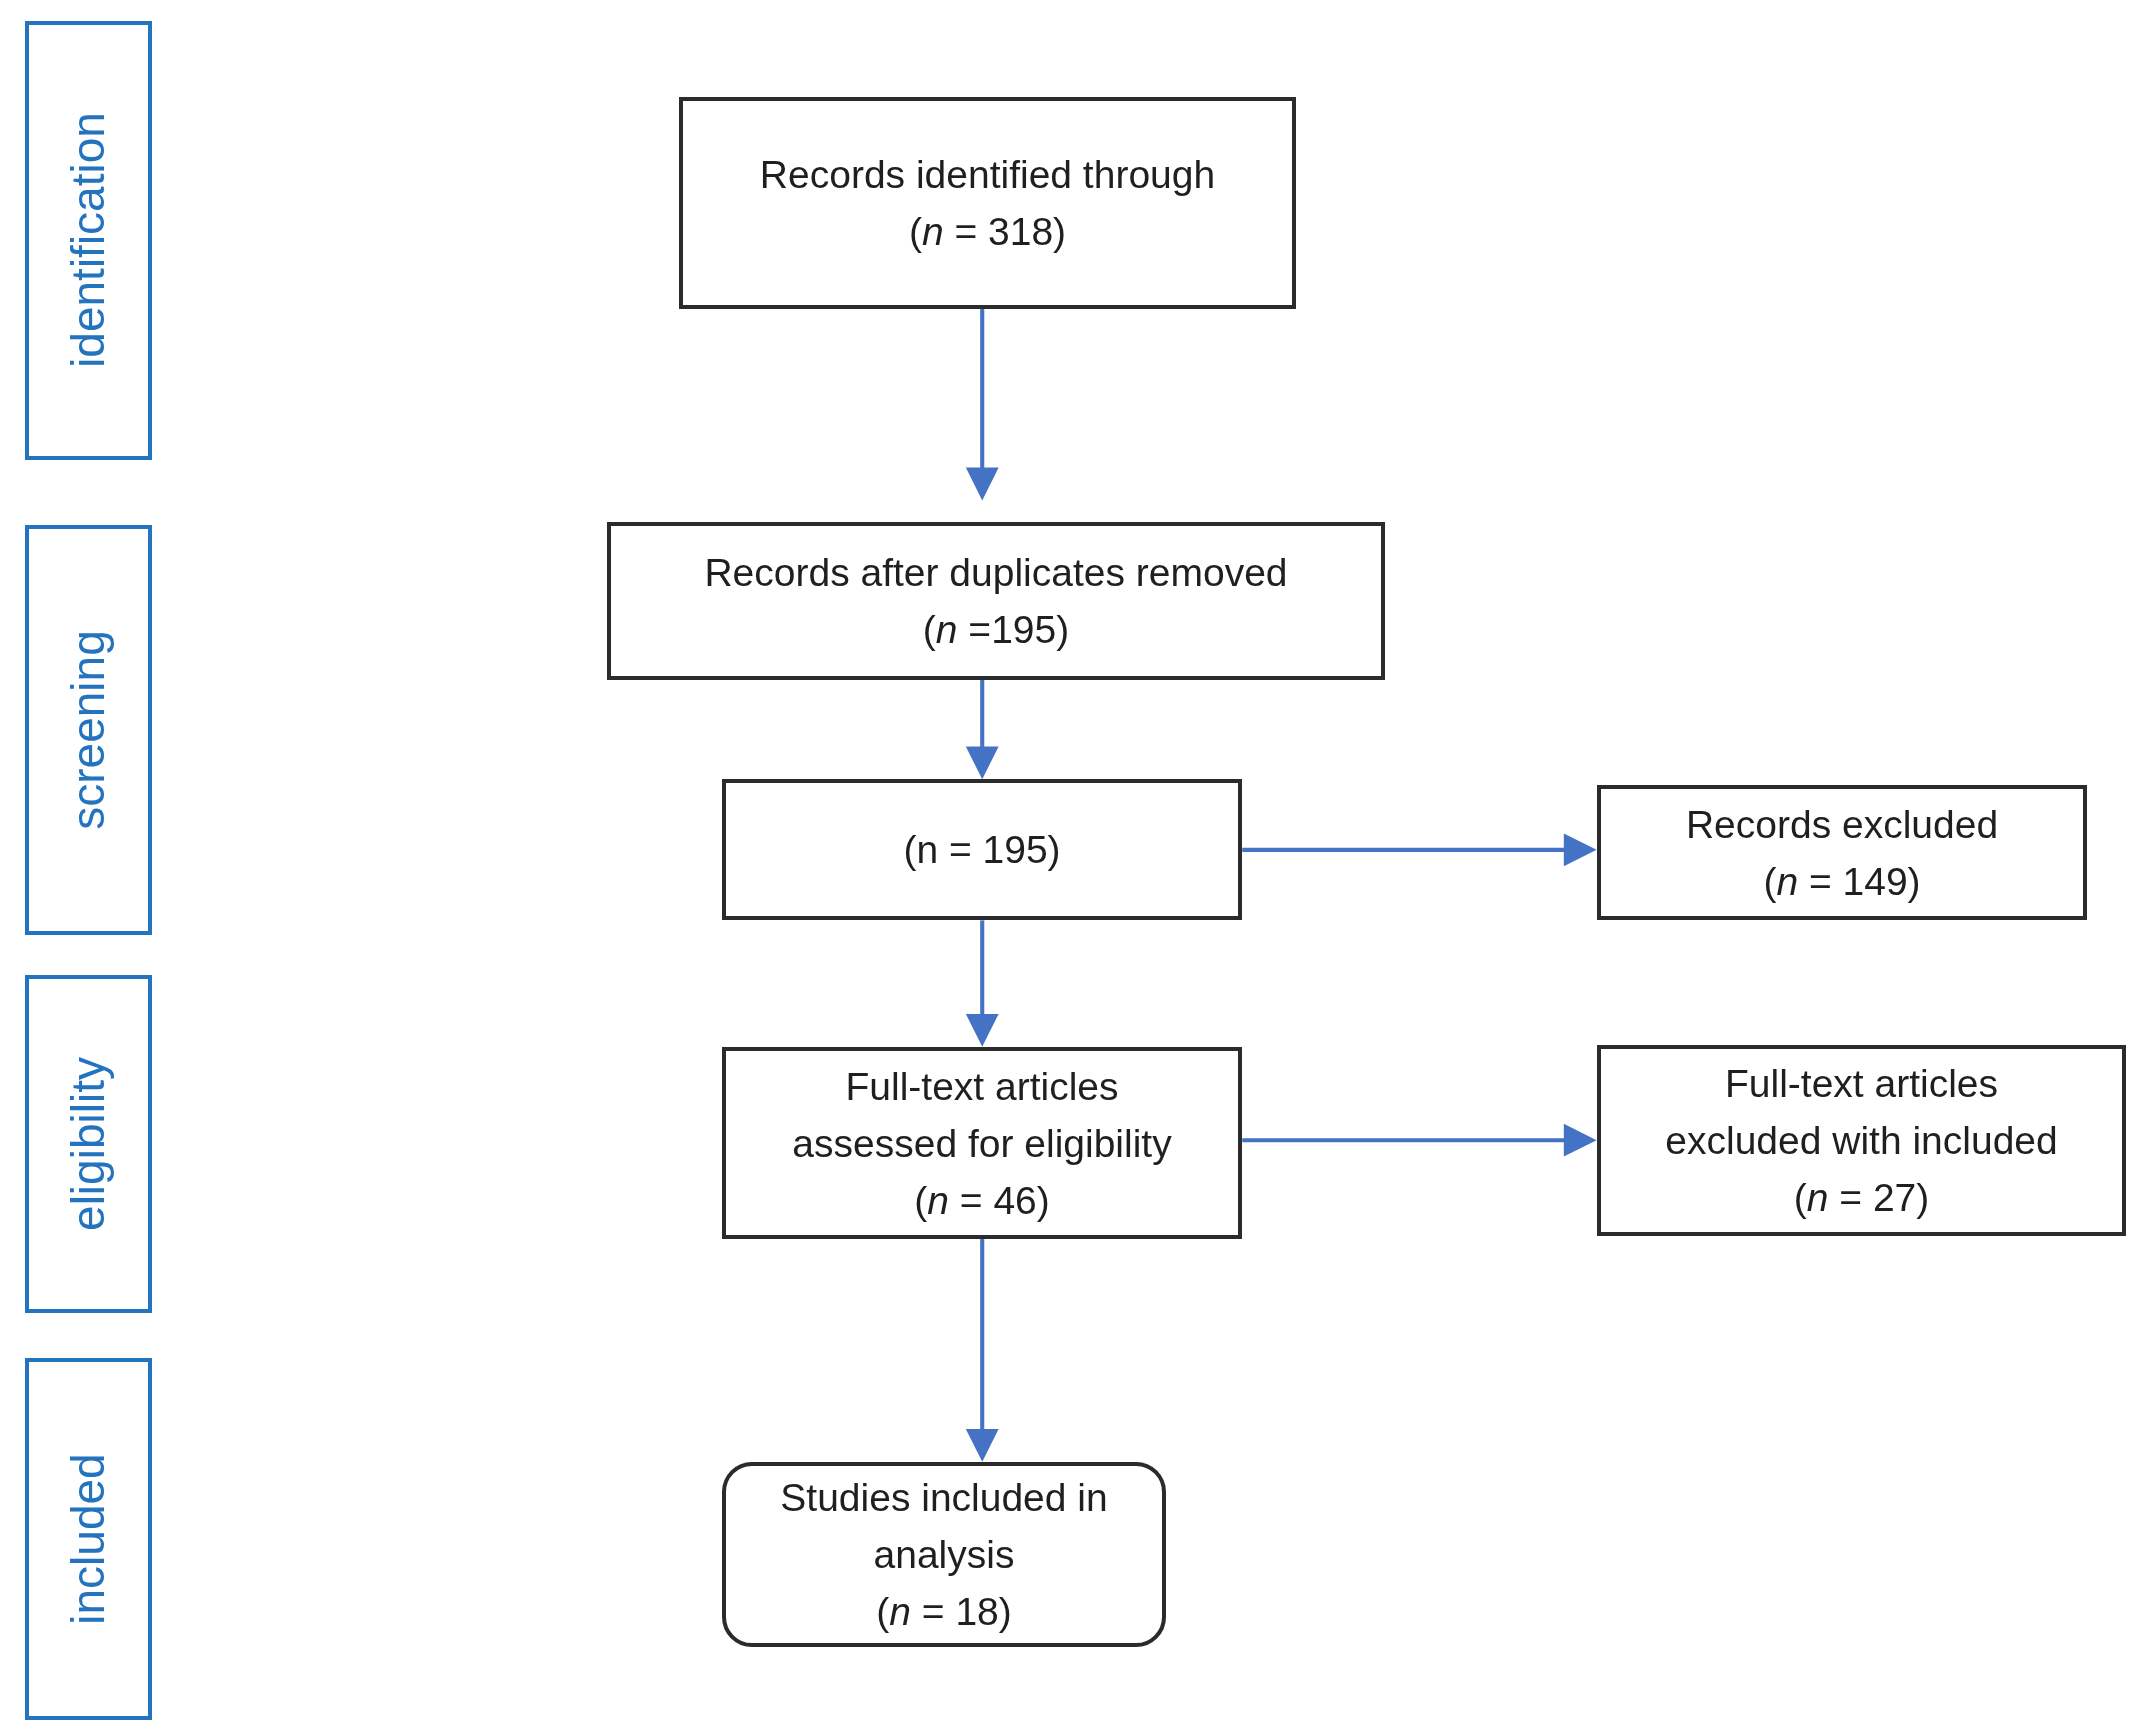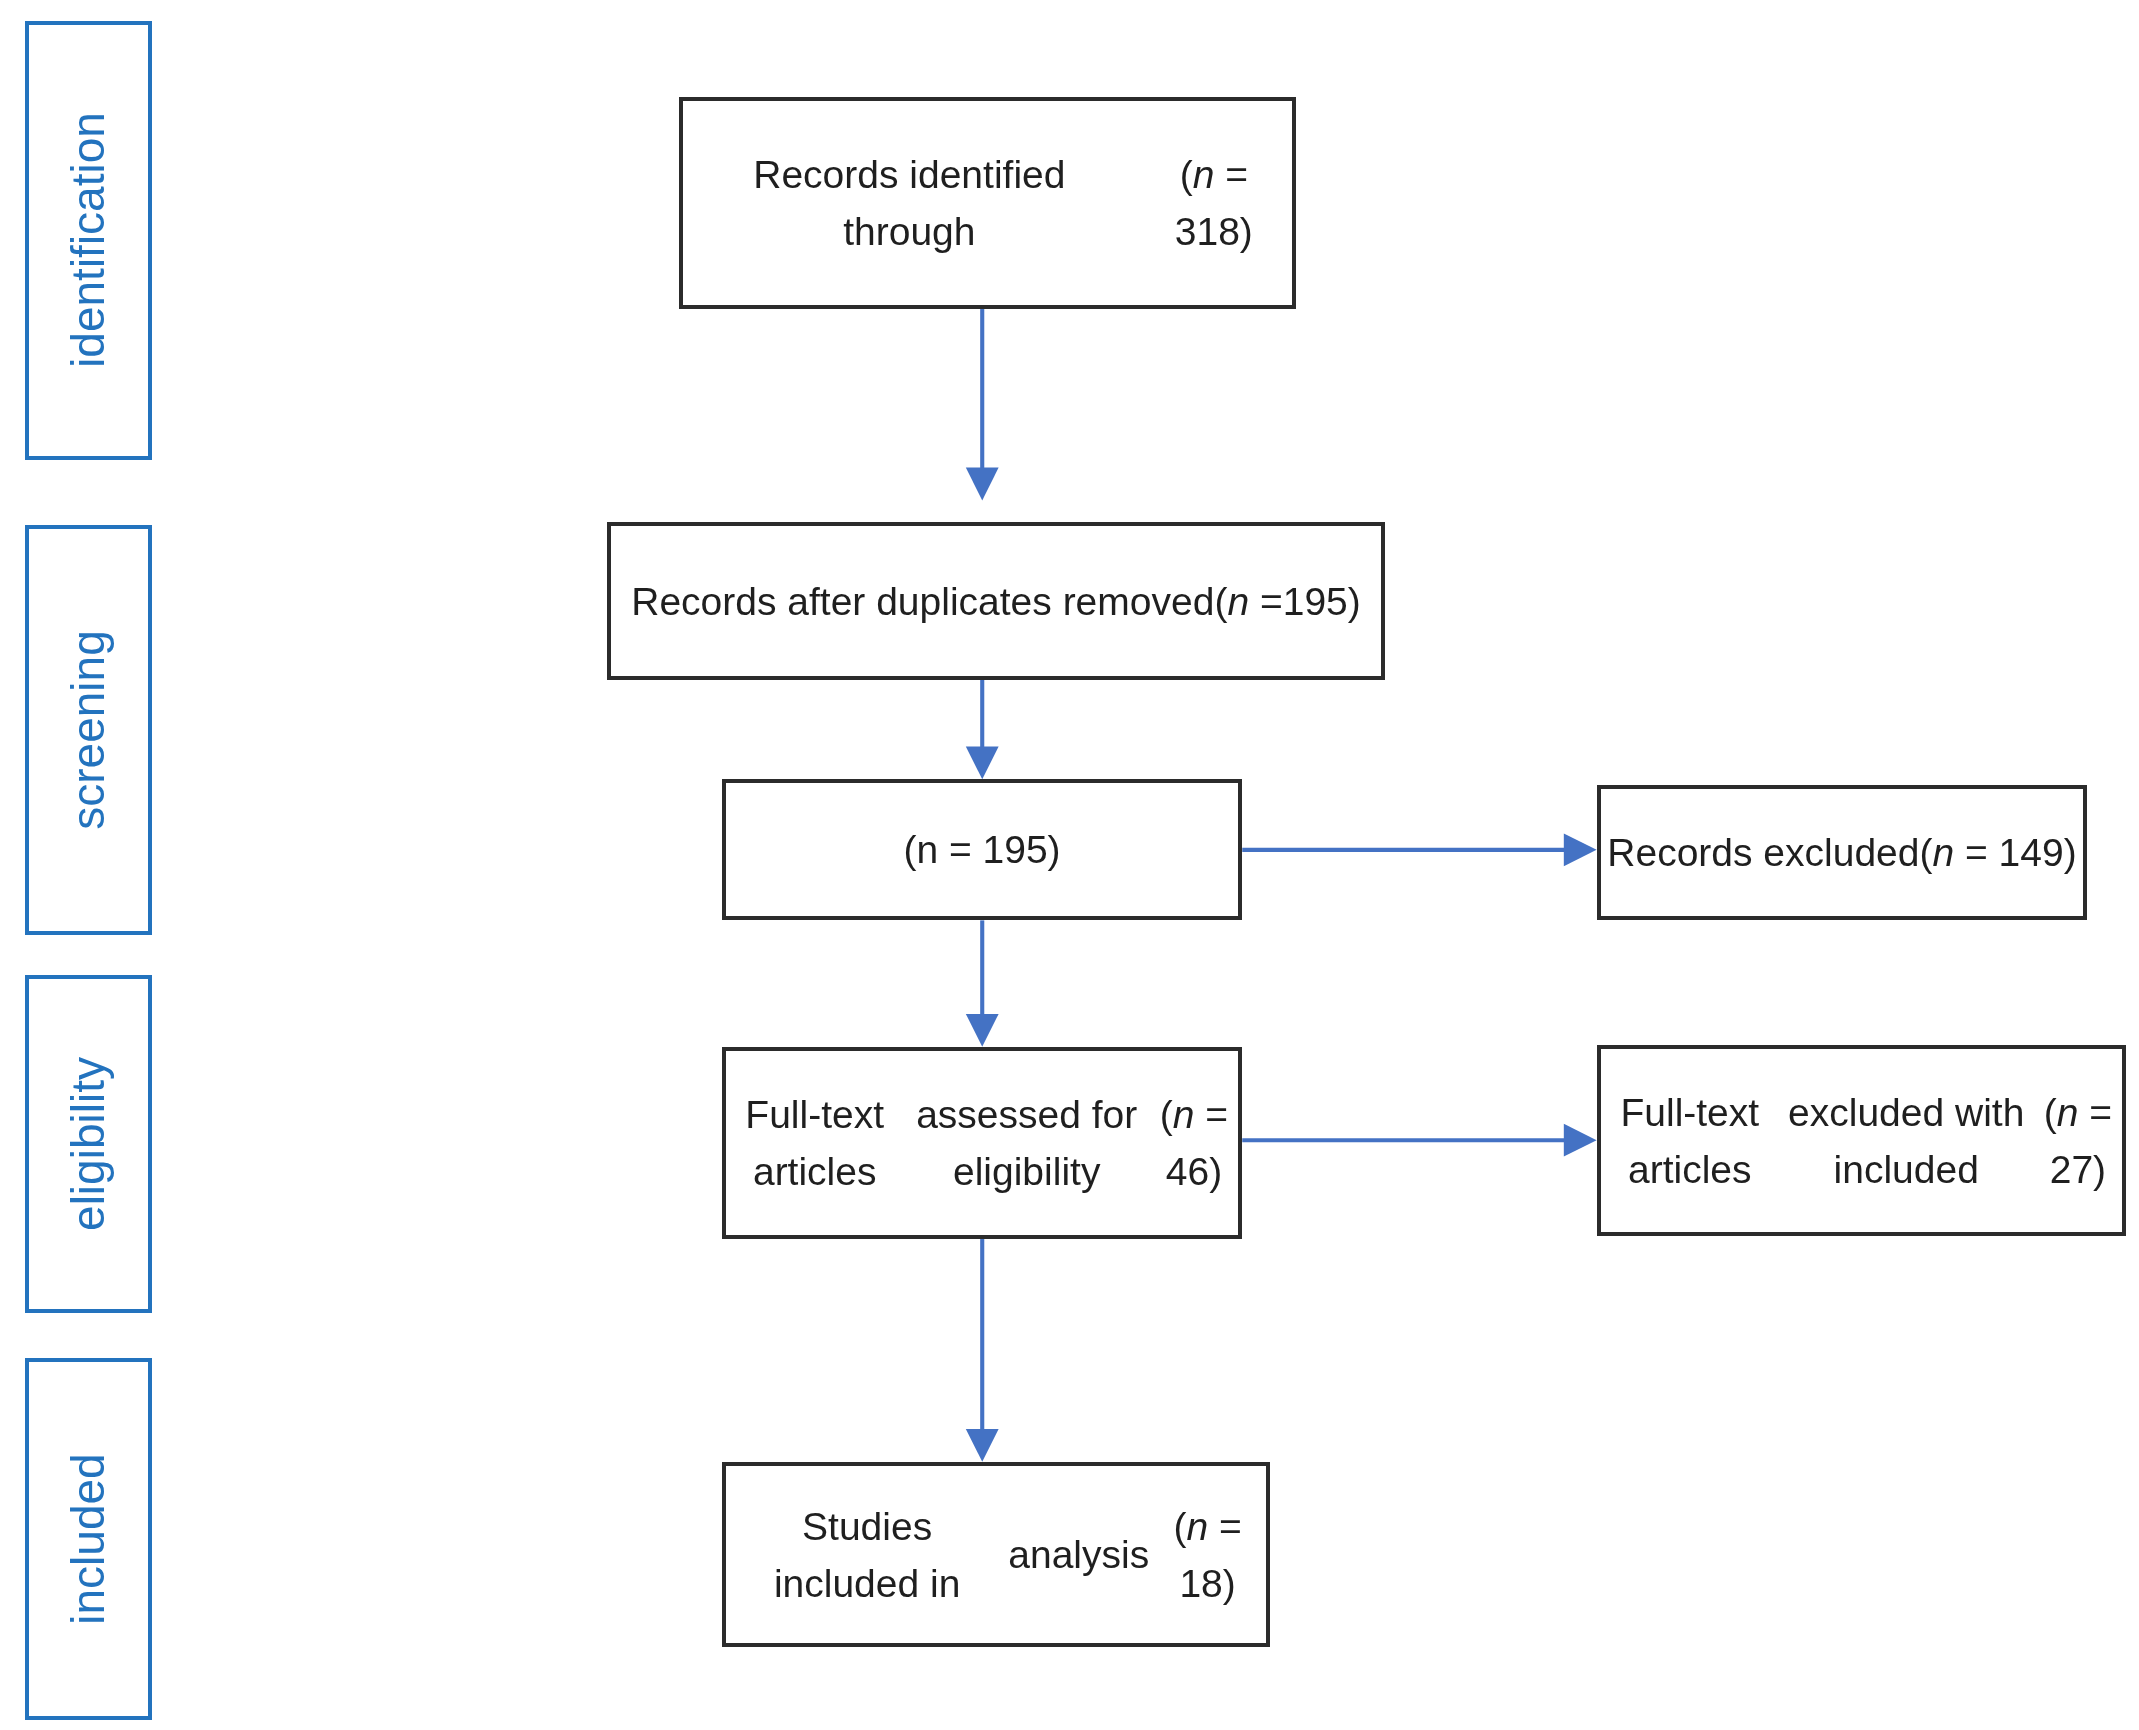--- a/index.html
+++ b/index.html
@@ -30,21 +30,21 @@
     transform:rotate(-90deg);
     white-space:nowrap;
     color:var(--stage);
     font-size:46px;
   }
   .fbox{
     position:absolute;
     border:4.1px solid var(--border);
     background:var(--bg);
     box-sizing:border-box;
-    display:flex;flex-direction:row;
+    display:flex;flex-direction:column;
     align-items:center;justify-content:center;
     text-align:center;
     font-size:39px;line-height:57px;
   }
   .it{font-style:italic;}
   svg.arrows{position:absolute;left:0;top:0;width:2140px;height:1730px;}
   svg.arrows line{stroke:var(--arrow);stroke-width:5;}
   svg.arrows polygon{fill:var(--arrow);}
 </style>
 </head>
@@ -116,20 +116,20 @@
     <div>assessed for eligibility</div>
     <div><span>(</span><span class="it">n</span><span> = 46)</span></div>
   </div>
 
   <div class="fbox" style="left:1597px;top:1045px;width:529px;height:191px;">
     <div>Full-text articles</div>
     <div>excluded with included</div>
     <div><span>(</span><span class="it">n</span><span> = 27)</span></div>
   </div>
 
-  <div class="fbox" style="left:722px;top:1462px;width:548px;height:185px;">
+  <div class="fbox" style="left:722px;top:1462px;width:444px;height:185px;border-radius:30px;">
     <div>Studies included in</div>
     <div>analysis</div>
     <div><span>(</span><span class="it">n</span><span> = 18)</span></div>
   </div>
 
 </div>
 
 
 </body></html>

